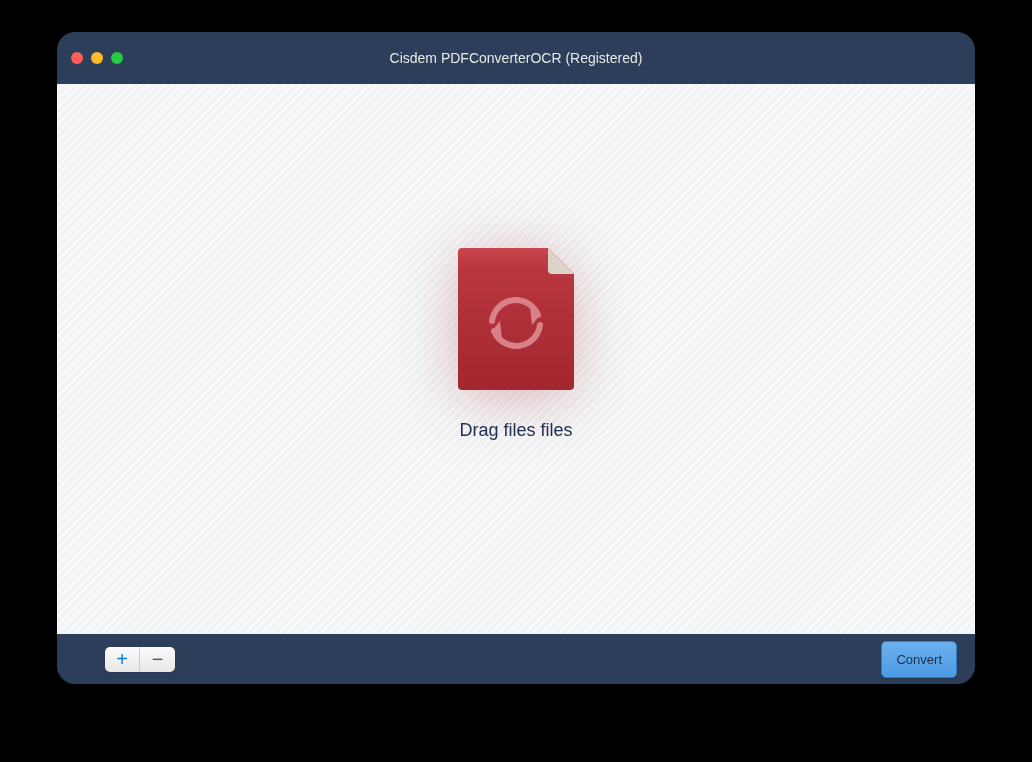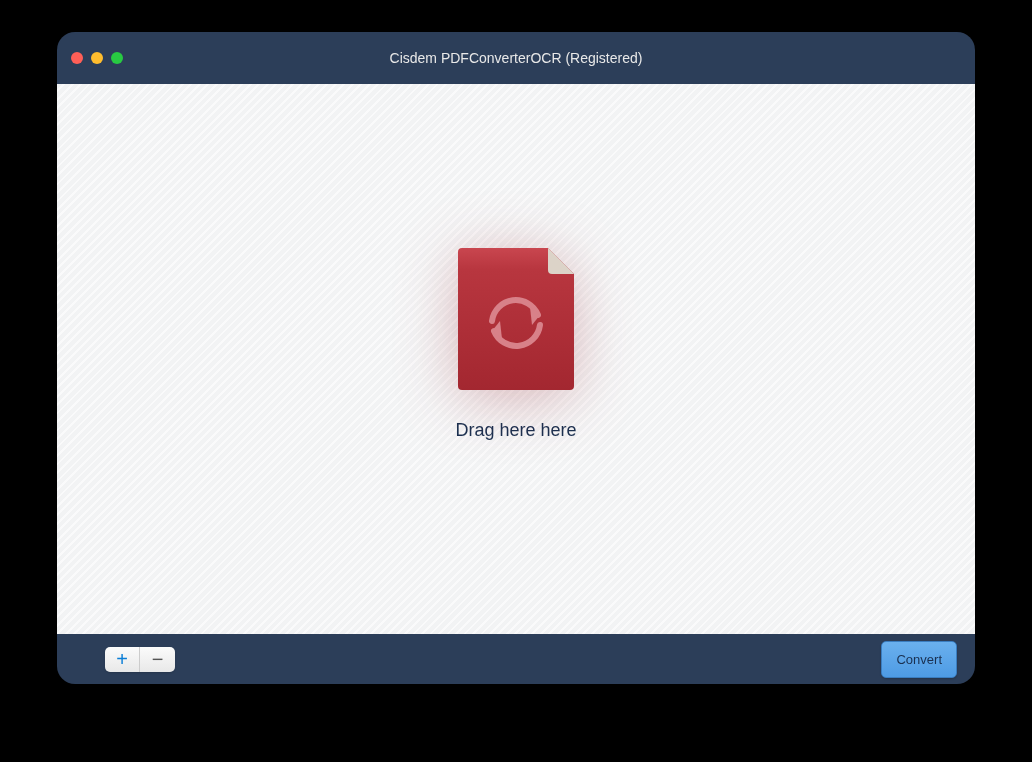--- a/index.html
+++ b/index.html
@@ -184,21 +184,21 @@
           <path d="M 0 4 Q 0 0 4 0 L 90 0 L 116 26 L 116 138 Q 116 142 112 142 L 4 142 Q 0 142 0 138 Z" fill="url(#fileGrad)"></path>
           <path d="M 90 0 L 116 26 L 94 26 Q 90 26 90 22 Z" fill="#dcd3c8"></path>
           <g transform="translate(58, 75)" stroke="#d88189" stroke-width="6" fill="none">
             <path d="M -24 -2 A 24 24 0 0 1 22 -8" stroke-linecap="round"></path>
             <path d="M 24 2 A 24 24 0 0 1 -22 8" stroke-linecap="round"></path>
             <path d="M 14 -16 L 24 -8 L 16 2" fill="#d88189" stroke="none"></path>
             <path d="M -14 16 L -24 8 L -16 -2" fill="#d88189" stroke="none"></path>
           </g>
         </svg>
       </div>
-      <div class="drag-text">Drag here here</div>
+      <div class="drag-text">Drag files files</div>
     </div>
   </div>
 
   <div class="bottom-bar">
     <div class="segmented-buttons">
       <button class="seg-btn">
         <span class="plus-sign">+</span>
       </button>
       <button class="seg-btn">
         <span class="minus-sign">−</span>

